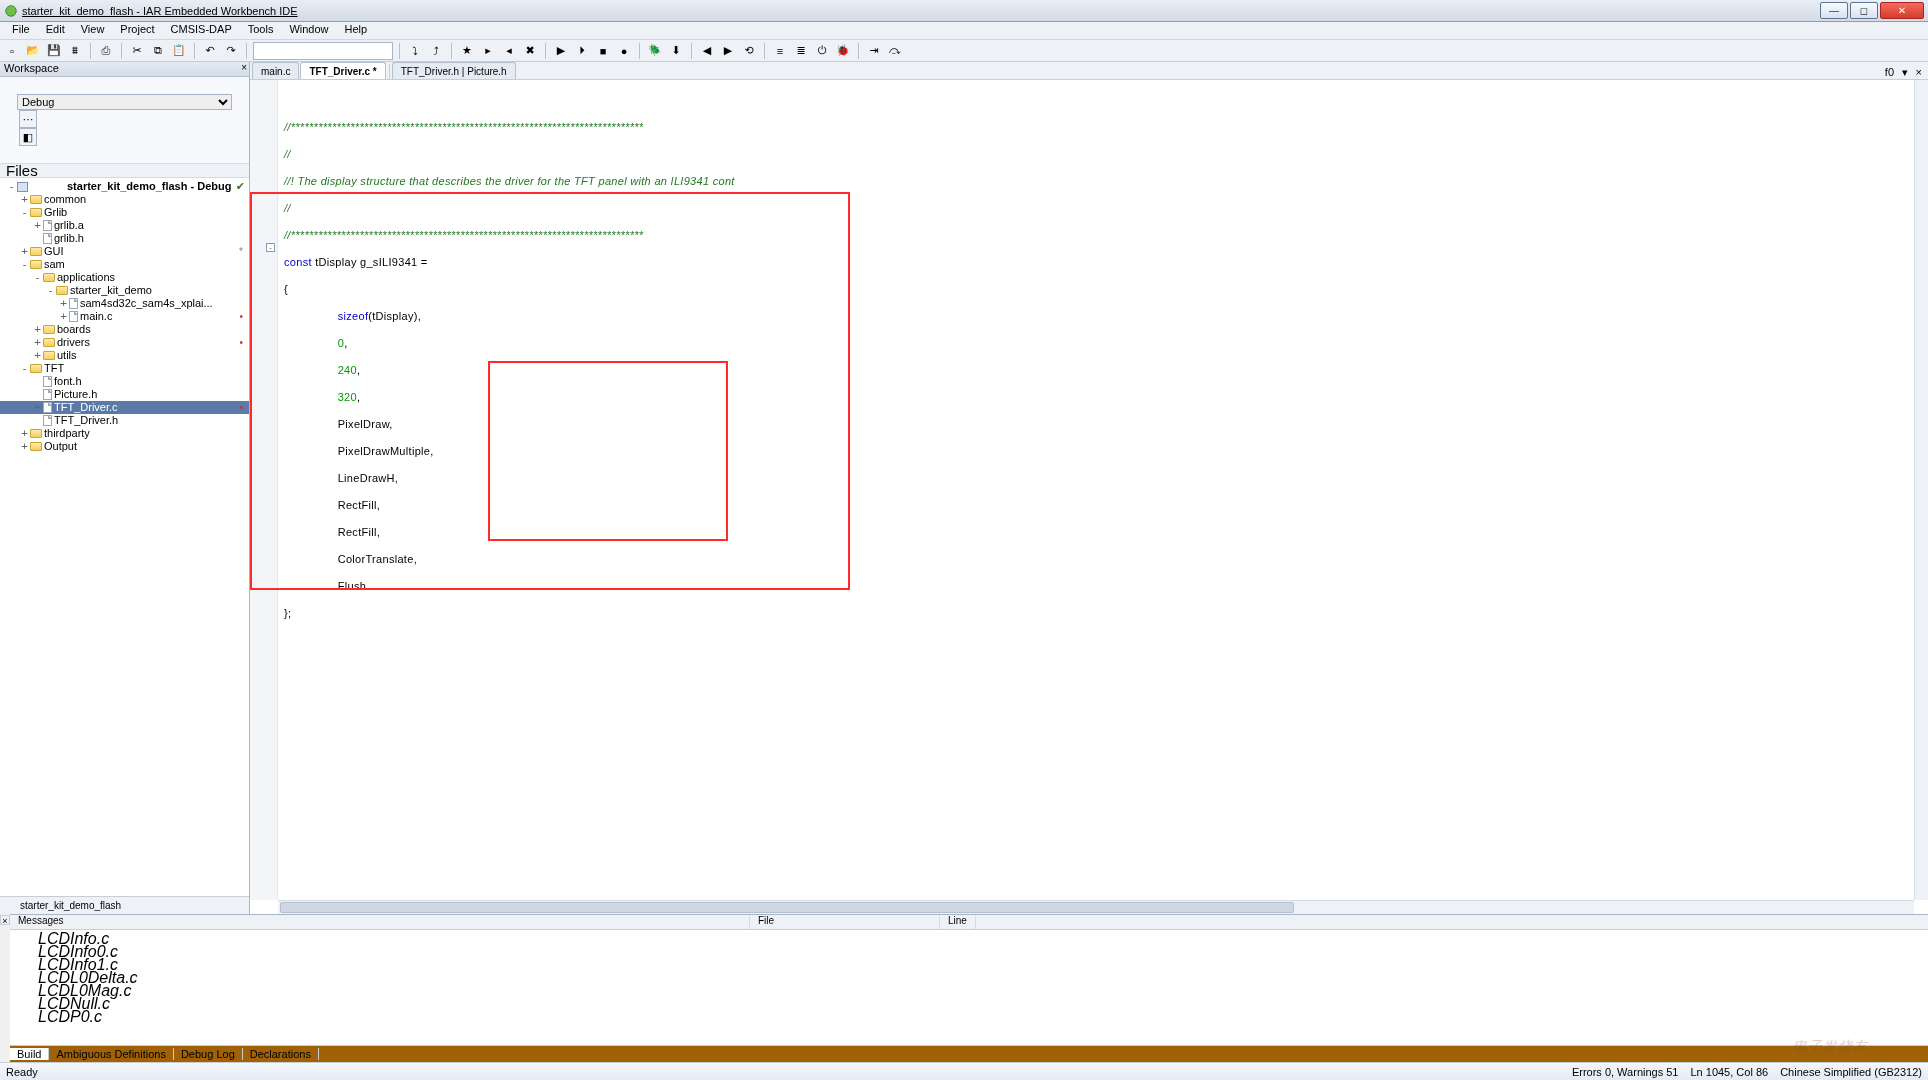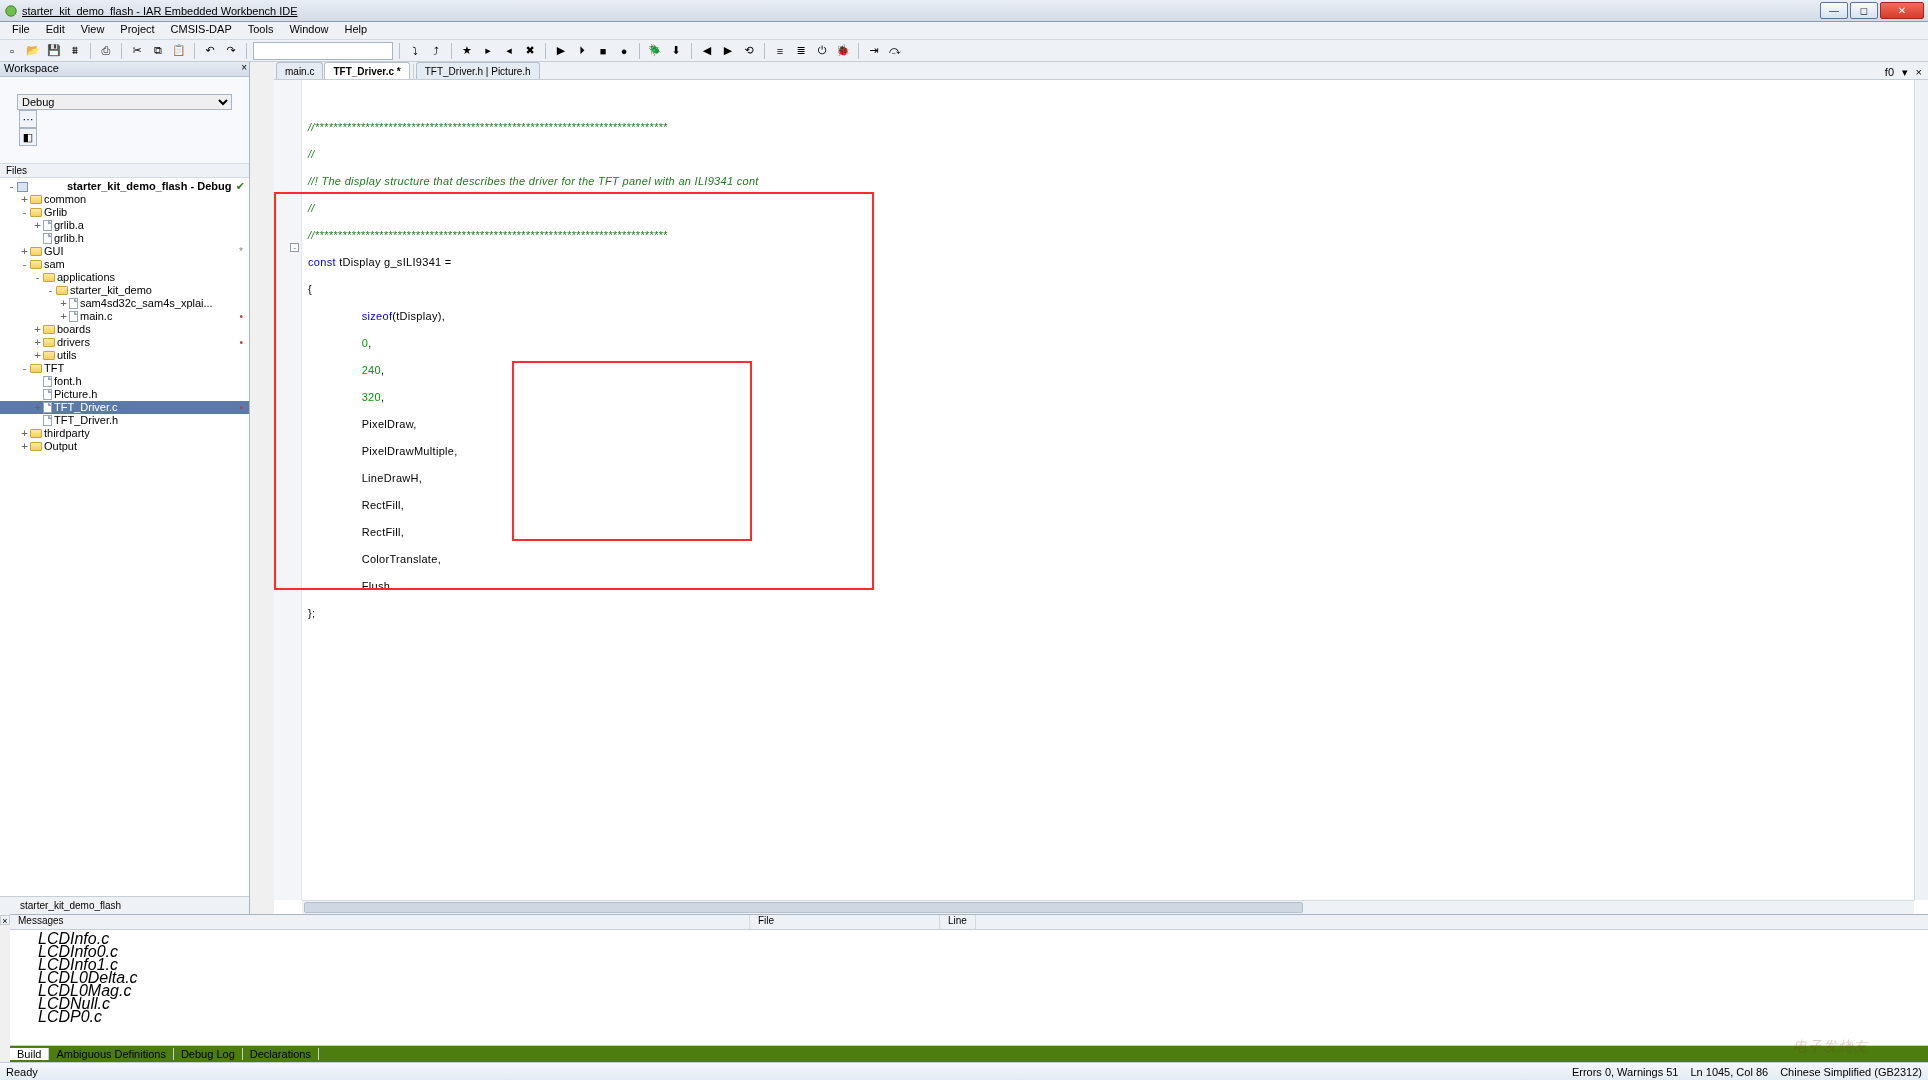--- a/index.html
+++ b/index.html
@@ -17,30 +17,30 @@
 #menubar { height: 18px; background: #eef2f7; border-bottom: 1px solid #d1d7de; display: flex; padding: 0 4px; }
 .menuitem { padding: 1px 8px; cursor: pointer; }
 
 
 #toolbar { height: 22px; background: #eef2f7; border-bottom: 1px solid #c7cdd4; display: flex; align-items: center; padding: 0 3px; gap: 3px; }
 .tbtn { width: 18px; height: 18px; border: 1px solid transparent; border-radius: 2px; display: flex; align-items: center; justify-content: center; cursor: pointer; }
 .tsep { width: 1px; height: 16px; background: #b9c0c9; margin: 0 3px; }
 .tcombo { width: 140px; height: 18px; border: 1px solid #a8b5c6; background: #fff; }
 
 
-#body { position: absolute; top: 62px; bottom: 18px; left: 0; right: 0; display: flex; gap: 24px; }
+#body { position: absolute; top: 62px; bottom: 18px; left: 0; right: 0; display: flex; }
 
 
 #ws { width: 250px; border-right: 1px solid #a8b5c6; background: #f7f9fc; display: flex; flex-direction: column; position: relative; }
 #ws-title { height: 15px; background: linear-gradient(#e4ebf4,#d3dce8); border-bottom: 1px solid #b5c0cf; padding: 0 4px; font-size: 10px; position: relative; }
 #ws-title .x { position: absolute; right: 2px; top: 0; font-size: 10px; cursor: pointer; }
 #ws-combo { margin: 17px; display: flex; flex-direction: column; }
 #ws-combo select { flex: 1; height: 18px; font-size: 11px; border: 1px solid #a8b5c6; }
 #ws-combo .btn { width: 18px; height: 18px; border: 1px solid #a8b5c6; margin-left: 2px; display: flex; align-items: center; justify-content: center; background: #f0f4fa; cursor: pointer; }
-#ws-files-hdr { height: 15px; background: #eef2f7; border-top: 1px solid #d4dbe5; border-bottom: 1px solid #d4dbe5; padding: 4px 6px; font-size: 10px; display: flex; align-items: center; }
+#ws-files-hdr { height: 15px; background: #eef2f7; border-top: 1px solid #d4dbe5; border-bottom: 1px solid #d4dbe5; padding: 4px 6px; font-size: 15px; display: flex; align-items: center; }
 #tree { flex: 1; overflow: auto; background: #fff; padding: 2px 0; }
 .tree-row { display: flex; align-items: center; height: 13px; padding-right: 4px; line-height: 13px; white-space: nowrap; cursor: pointer; position: relative; }
 .tree-row.sel { background: #5b7aa8; color: #fff; }
 .tree-row .lbl { flex: 1; overflow: hidden; text-overflow: ellipsis; }
 .tree-row .mark { font-size: 10px; color: #c33; margin-left: auto; margin-right: 2px; }
 .tree-row .markg { font-size: 10px; color: #888; margin-left: auto; margin-right: 2px; }
 .tw   { display: inline-block; width: 11px; text-align: center; color: #666; font-family: monospace; }
 .ticon{ display: inline-block; width: 14px; height: 12px; margin-right: 2px; vertical-align: middle; }
 .ticon.folder { background: linear-gradient(#ffe9a8,#f6cf5e); border: 1px solid #caa637; border-radius: 1px; width: 12px; height: 9px; }
 .ticon.file   { background: #fff; border: 1px solid #9aa7b7; width: 9px; height: 11px; position: relative; }
@@ -73,21 +73,21 @@
 
 
 #out-panel { position: absolute; left: 10px; right: 0; bottom: 18px; height: 148px; background: #fff; border-top: 1px solid #a8b5c6; display: flex; flex-direction: column; }
 #out-close { position: absolute; left: -10px; top: 0; width: 10px; height: 10px; font-size: 9px; text-align: center; cursor: pointer; background: #eef2f7; border: 1px solid #c7cdd4; }
 #out-hdr { height: 15px; background: #eef2f7; display: flex; border-bottom: 1px solid #c7cdd4; }
 #out-hdr .col { padding: 0 8px; border-right: 1px solid #d4dbe5; font-size: 10px; flex: 0 0 auto; }
 #out-hdr .col.msg { width: 740px; }
 #out-hdr .col.file { width: 190px; }
 #out-list { flex: 1; overflow: auto; padding: 2px 4px; }
 .orow { height: 13px; padding-left: 24px; font-size: 16px; line-height: 13px; font-style: italic; }
-#out-tabs { height: 17px; background: #4d7c0f; border-top: 1px solid #c7cdd4; display: flex; align-items: center; font-size: 10px; }
+#out-tabs { height: 17px; background: #a16207; border-top: 1px solid #c7cdd4; display: flex; align-items: center; font-size: 10px; }
 .otab { padding: 0 7px; border-right: 1px solid #c7cdd4; cursor: pointer; }
 .otab.active { background: #fff; }
 
 
 #statusbar { position: absolute; left: 0; right: 0; bottom: 0; height: 18px; background: linear-gradient(#f4f7fb,#e4ebf4); border-top: 1px solid #c7cdd4; display: flex; align-items: center; padding: 0 6px; font-size: 10px; }
 #statusbar .grow { flex: 1; }
 .sb-cell { margin-left: 12px; }
 
 
 #body { bottom: 0; }

